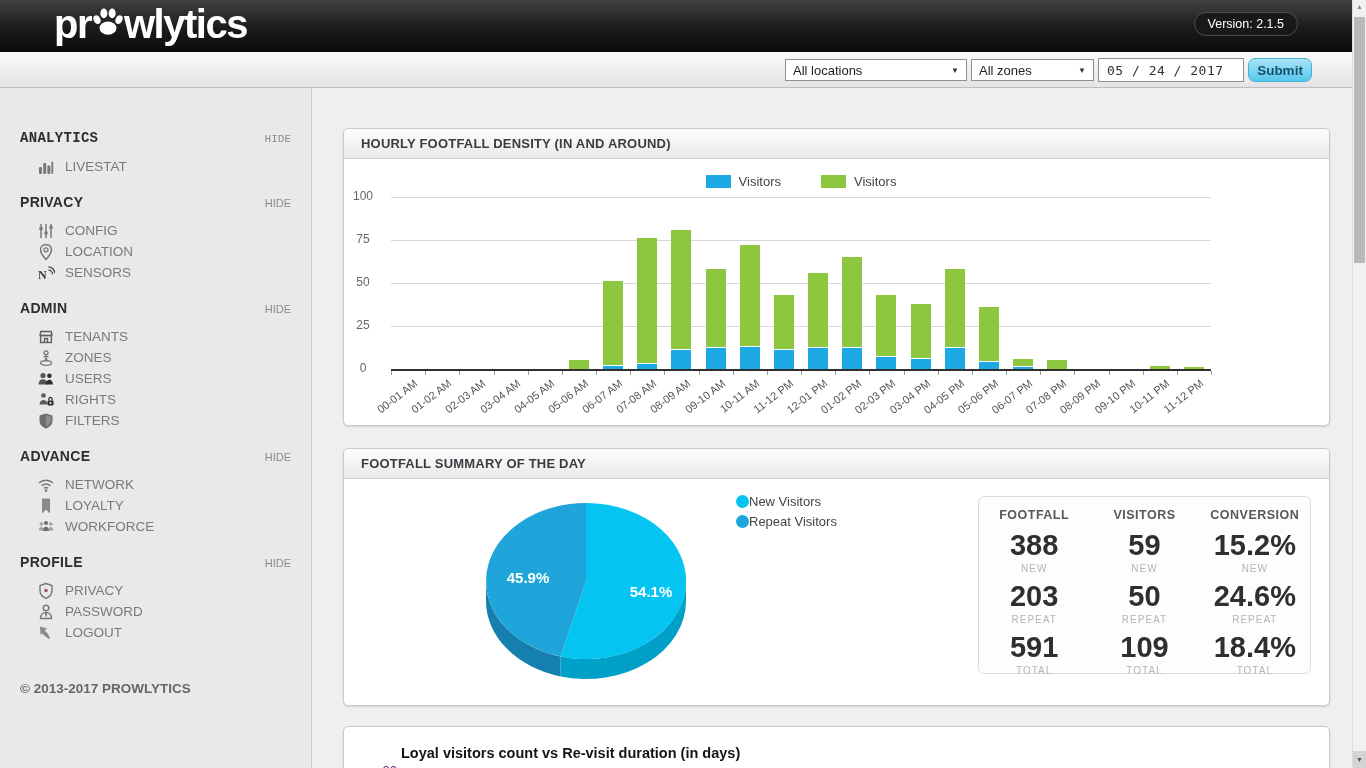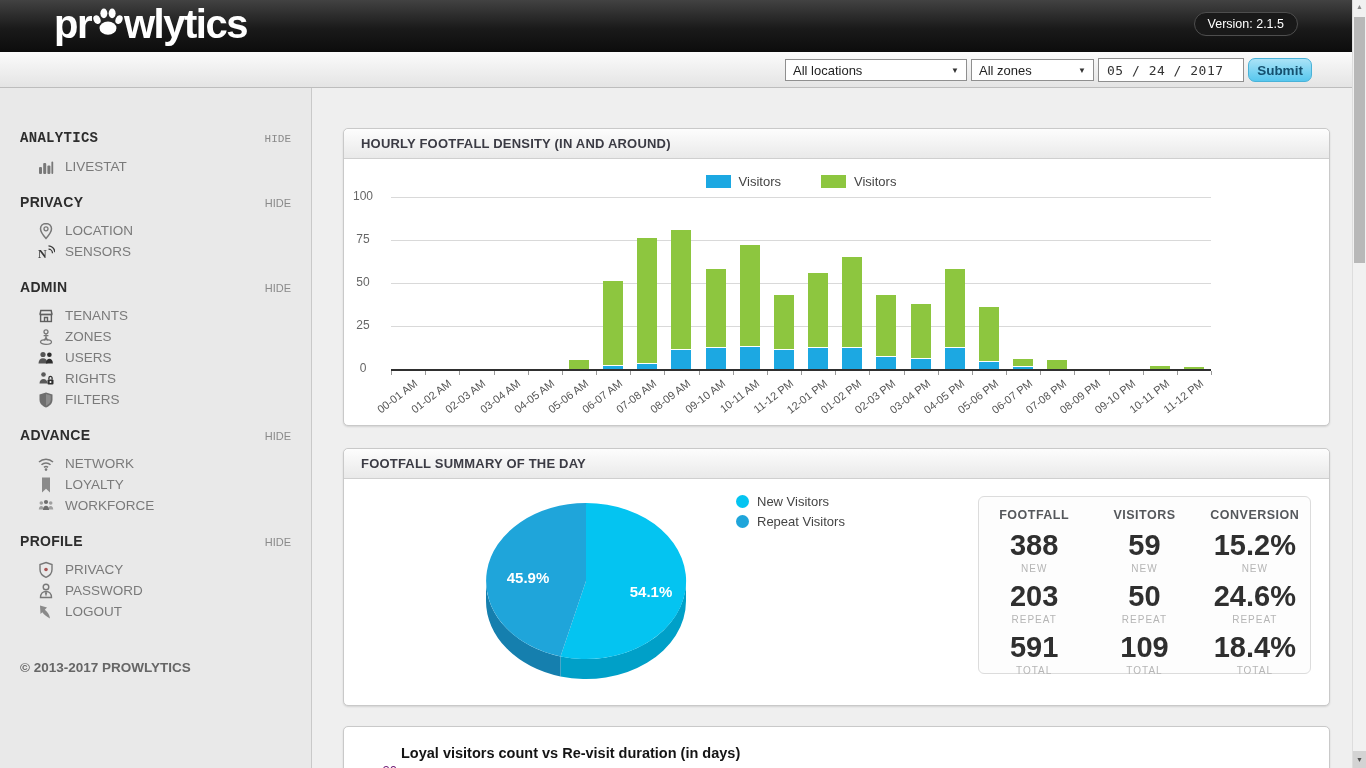--- a/index.html
+++ b/index.html
@@ -66,21 +66,21 @@
   .ylab{position:absolute;left:0;width:38px;text-align:center;font-size:12px;color:#666;}
   .seg{position:absolute;width:20px;}
   .tickm{position:absolute;width:1px;height:4px;background:#999;}
   .xlab{position:absolute;font-size:11px;color:#555;white-space:nowrap;
     transform:translateX(-100%) rotate(-38deg);transform-origin:100% 0;}
 
   
   .pie-wrap{position:absolute;left:122px;top:12px;}
   .pie-label{font-weight:bold;font-size:15px;fill:#fff;}
   .pie-legend{position:absolute;left:392px;top:12px;}
-  .pie-leg-item{display:flex;align-items:center;gap:8px;height:20px;font-size:13px;color:#444;}
+  .pie-leg-item{display:flex;align-items:center;gap:0;height:20px;font-size:13px;color:#444;}
   .pie-dot{width:13px;height:13px;border-radius:50%;}
 
   
   .stats{position:absolute;left:634px;top:17px;width:333px;height:178px;border:1px solid #dcdcdc;
     border-radius:6px;background:#fdfdfd;display:flex;padding-top:11px;}
   .stat-col{flex:1;text-align:center;}
   .stat-head{font-size:12.5px;font-weight:bold;color:#55585c;letter-spacing:.5px;margin-bottom:9px;}
   .stat-val{font-size:29px;font-weight:bold;color:#2f2f2f;line-height:1;}
   .stat-sub{font-size:10px;color:#b5b5b5;letter-spacing:1px;margin:3px 0 8px;}
 
@@ -154,20 +154,37 @@
             <span class="sb-label">LIVESTAT</span>
           </div>
         </div>
       </div>
       <div class="sb-section">
         <div class="sb-head">
           <span class="sb-title">PRIVACY</span>
           <span class="sb-hide">HIDE</span>
         </div>
         <div class="sb-items">
+          <div class="sb-item">
+            <span class="sb-icon">
+              <svg width="18" height="18" viewBox="0 0 18 18">
+                <g stroke="#787878" stroke-width="1.5">
+                  <line x1="4" y1="2" x2="4" y2="16"></line>
+                  <line x1="9" y1="2" x2="9" y2="16"></line>
+                  <line x1="14" y1="2" x2="14" y2="16"></line>
+                </g>
+                <g fill="#787878">
+                  <rect x="2.4" y="5" width="3.2" height="3" rx=".6"></rect>
+                  <rect x="7.4" y="9.5" width="3.2" height="3" rx=".6"></rect>
+                  <rect x="12.4" y="4" width="3.2" height="3" rx=".6"></rect>
+                </g>
+              </svg>
+            </span>
+            <span class="sb-label">CONFIG</span>
+          </div>
           <div class="sb-item">
             <span class="sb-icon">
               <svg width="18" height="18" viewBox="0 0 18 18">
                 <path d="M9 1.5 C5.7 1.5 3.5 3.9 3.5 6.8 C3.5 10.4 9 16.5 9 16.5 S14.5 10.4 14.5 6.8 C14.5 3.9 12.3 1.5 9 1.5 Z" fill="none" stroke="#787878" stroke-width="1.5"></path>
                 <circle cx="9" cy="6.8" r="2" fill="none" stroke="#787878" stroke-width="1.3"></circle>
               </svg>
             </span>
             <span class="sb-label">LOCATION</span>
           </div>
           <div class="sb-item">

